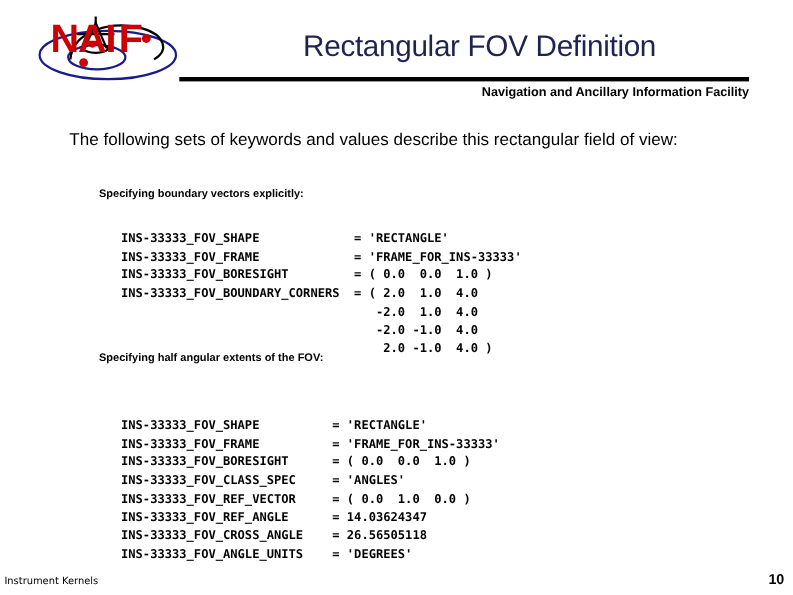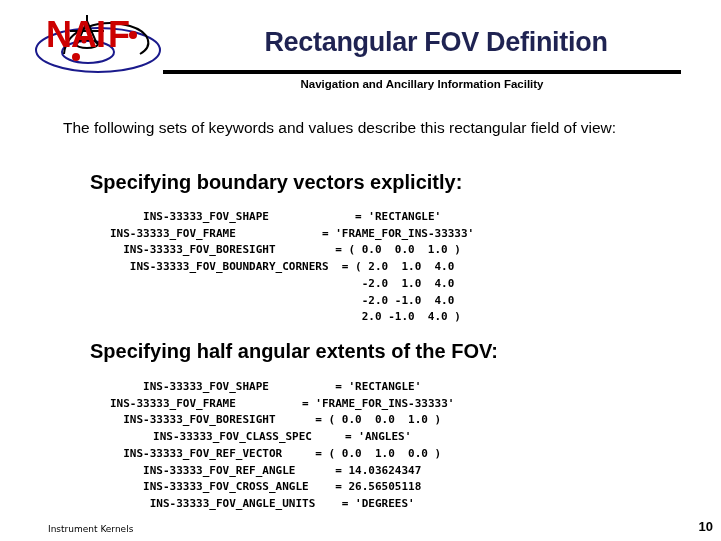--- a/index.html
+++ b/index.html
@@ -32,21 +32,21 @@
     width: 140px;
     height: 72px;
   }
 
   #slide-title {
     position: absolute;
     left: 186px;
     top: 27px;
     width: 500px;
     font-size: 27px;
-    font-weight: bold;
+    font-weight: normal;
     color: #1f2352;
     letter-spacing: -0.3px;
     white-space: nowrap;
     text-align: center;
   }
 
   #title-rule {
     position: absolute;
     left: 163px;
     top: 70px;
@@ -56,72 +56,70 @@
   }
 
   #subtitle {
     position: absolute;
     left: 163px;
     top: 78px;
     width: 518px;
     font-size: 11.5px;
     font-weight: bold;
     color: #000000;
-    text-align: center;
+    text-align: right;
     white-space: nowrap;
   }
 
   
   #intro {
     position: absolute;
     left: 63px;
     top: 118px;
     width: 580px;
     font-size: 15.5px;
     font-weight: normal;
     line-height: 19px;
     color: #000000;
   }
 
   .section-heading {
     position: absolute;
-    font-size: 20px;
+    font-size: 10px;
     font-weight: bold;
     color: #000000;
     white-space: nowrap;
   }
 
   #heading-1 { left: 90px; top: 171px; }
-  #heading-2 { left: 90px; top: 340px; text-align: right; }
+  #heading-2 { left: 90px; top: 320px; text-align: right; }
 
   .code-block {
     position: absolute;
     font-family: "DejaVu Sans Mono", "Liberation Mono", monospace;
     font-size: 11px;
     font-weight: bold;
     line-height: 16.7px;
     white-space: pre;
     color: #000000;
     letter-spacing: 0px;
-    text-align: center;
   }
 
   #code-1 { left: 110px; top: 198px; }
   #code-2 { left: 110px; top: 368px; }
 
   
   #footer-left {
     position: absolute;
     left: 4px;
     top: 524px;
     font-size: 9px;
     font-family: "DejaVu Sans", sans-serif;
     color: #000000;
     white-space: nowrap;
-    margin-left: 44px;
   }
 
   #footer-page {
     position: absolute;
     right: 8px;
     top: 519px;
     font-size: 13px;
     font-weight: bold;
     color: #000000;
   }

